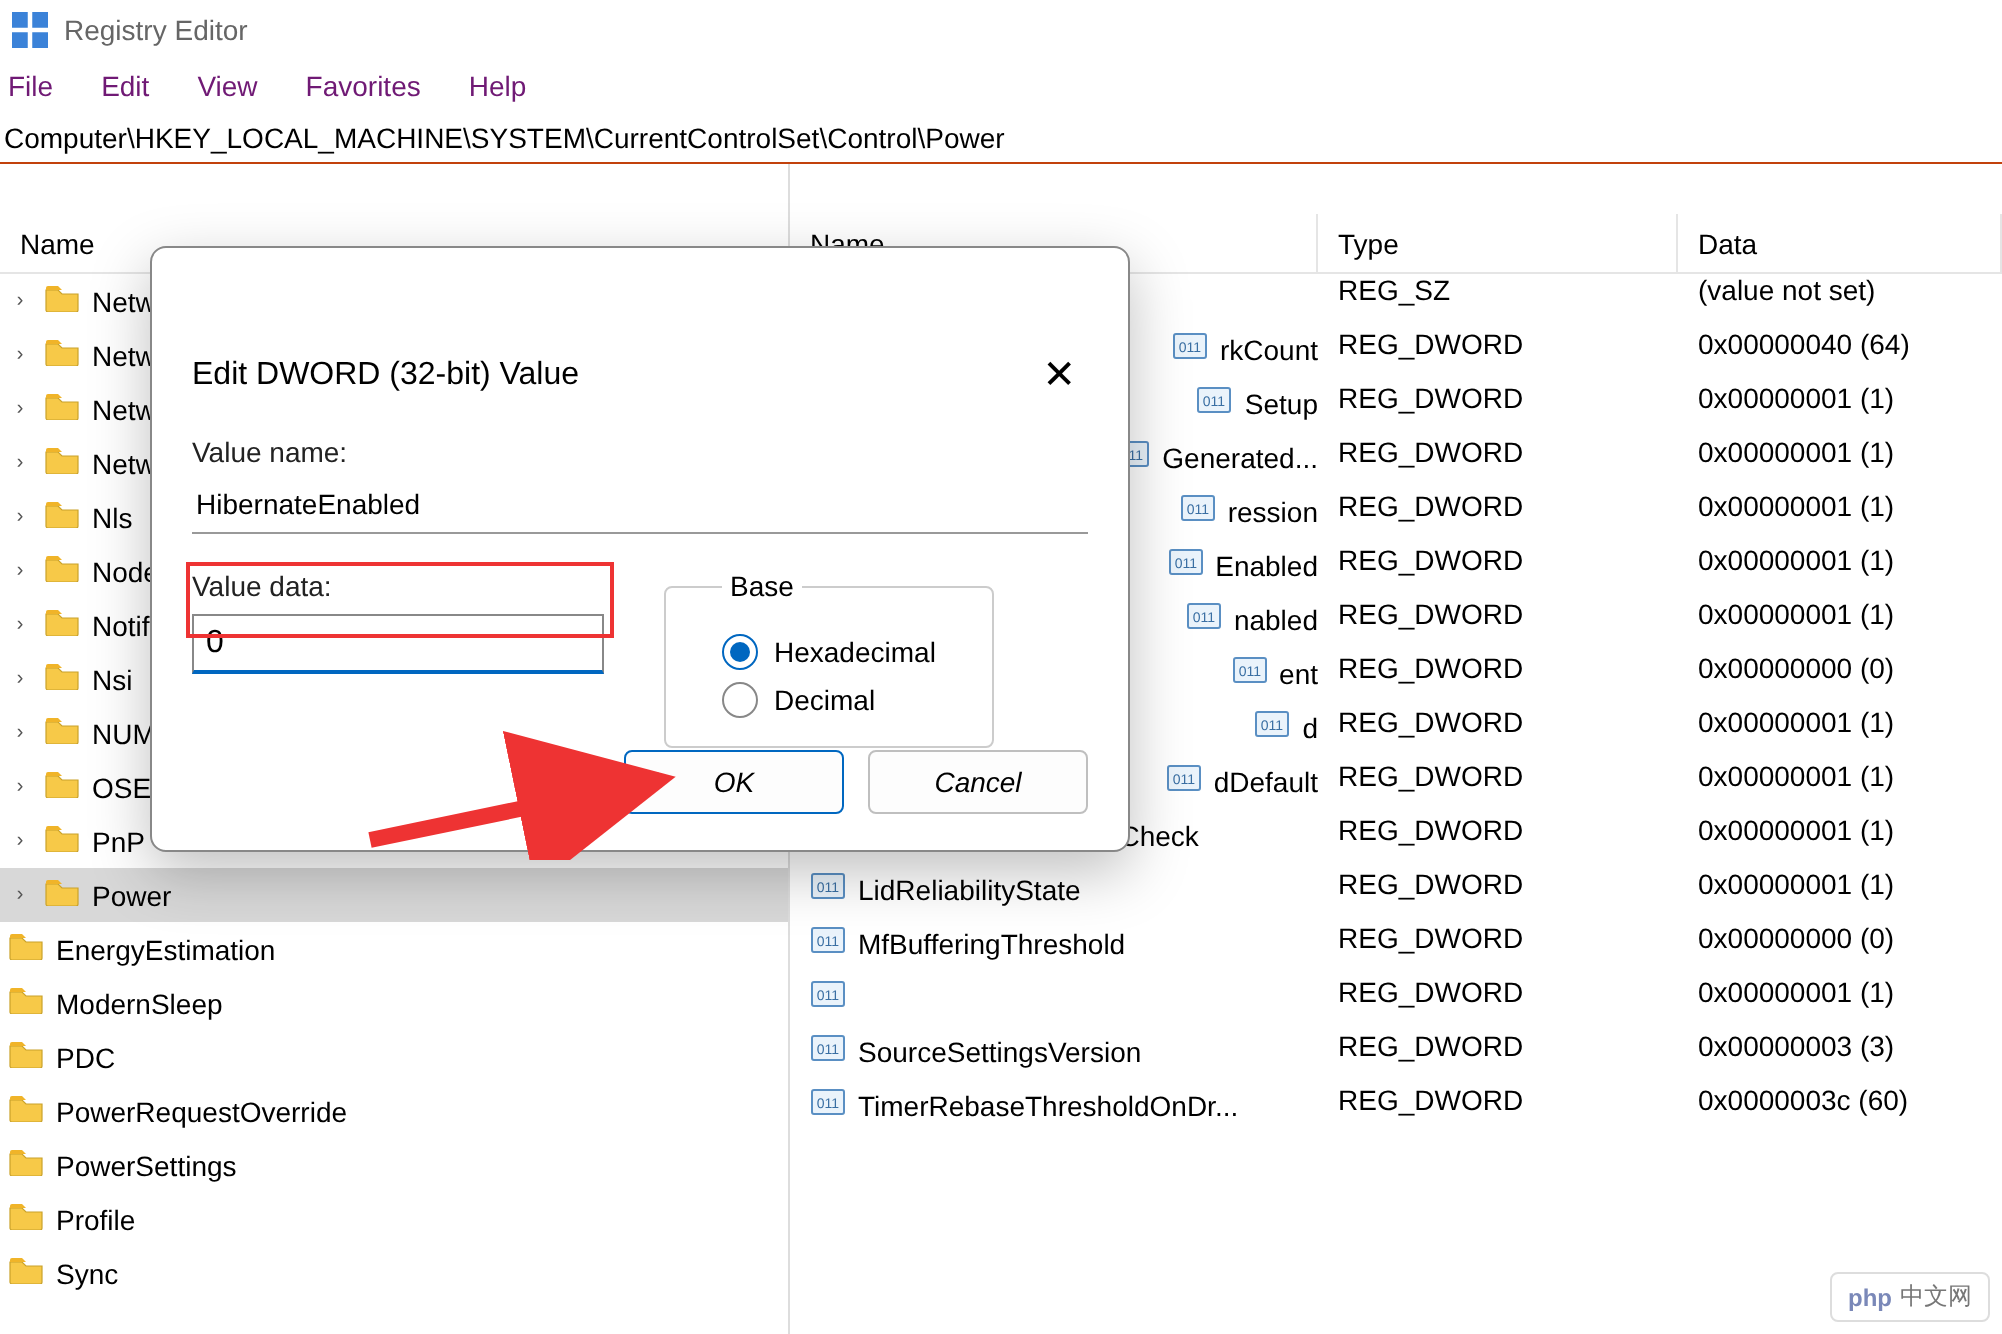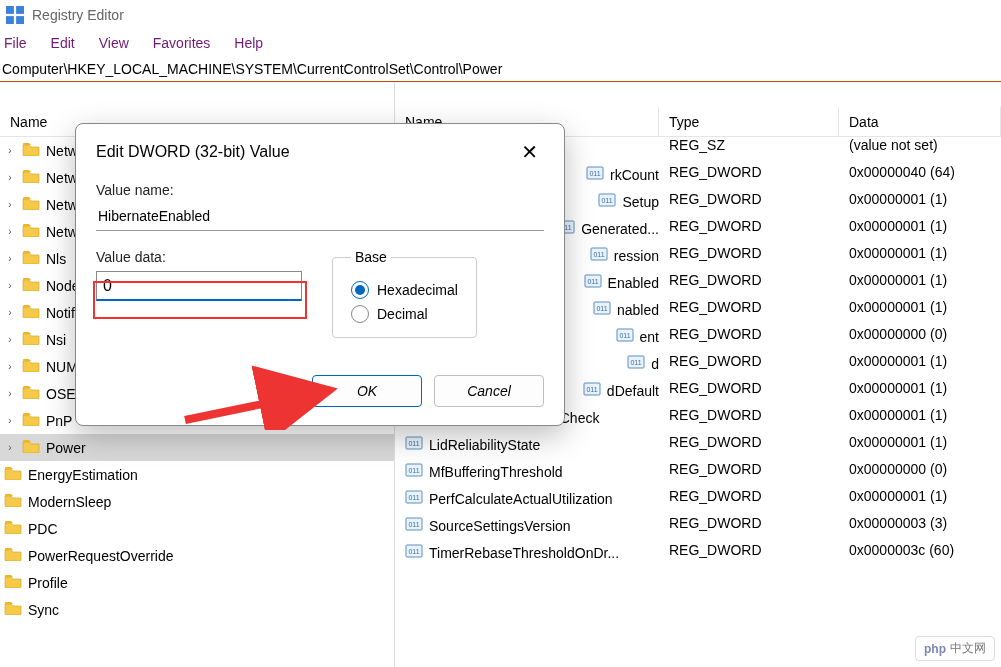--- a/index.html
+++ b/index.html
@@ -45,33 +45,33 @@
     .cell-type { flex: 0 0 180px; }
     .cell-data { flex: 1; }
     .val-icon { width: 18px; height: 18px; flex-shrink: 0; }
 
     
     .dialog {
       position: absolute; left: 75px; top: 123px; width: 490px; height: 303px;
       background: #fff; border: 1px solid #888; border-radius: 8px;
       box-shadow: 0 10px 30px rgba(0,0,0,0.25); padding: 16px 20px;
     }
-    .dialog-title-row { display: flex; justify-content: space-between; align-items: center; margin-bottom: 18px; }
+    .dialog-title-row { display: flex; justify-content: space-between; align-items: center; margin-bottom: 18px; margin-top: 36px; }
     .dialog-title { font-size: 16px; font-weight: 400; }
     .close-btn { font-size: 20px; line-height: 1; cursor: default; padding: 2px 6px; }
     .field-label { color: #222; margin-bottom: 6px; }
     .value-name-display { border-bottom: 1px solid #999; padding: 4px 2px 6px; margin-bottom: 18px; }
     .form-row { display: flex; gap: 26px; }
     .value-data-block { flex: 0 0 210px; }
     .value-data-input {
       width: 206px; height: 30px; border: 1px solid #888; padding: 2px 6px; font-size: 16px;
       outline: none; border-bottom: 2px solid #0067c0;
     }
     .value-data-highlight { position: absolute; border: 2px solid #e33; pointer-events: none; }
-    .base-block fieldset { border: 1px solid #ccc; border-radius: 4px; padding: 10px 18px 14px; }
+    .base-block fieldset { border: 1px solid #ccc; border-radius: 4px; padding: 10px 28px 14px; }
     .base-block legend { padding: 0 4px; }
     .radio-row { display: flex; align-items: center; gap: 8px; margin-top: 6px; }
     .radio-dot { width: 18px; height: 18px; border-radius: 50%; border: 1px solid #888; position: relative; }
     .radio-dot.checked { border-color: #0067c0; }
     .radio-dot.checked::after { content:""; position:absolute; inset:3px; background:#0067c0; border-radius:50%; }
     .dialog-buttons { position: absolute; right: 20px; bottom: 18px; display: flex; gap: 12px; }
     .dlg-btn { width: 110px; height: 32px; border: 1px solid #bfbfbf; background: #fdfdfd; border-radius: 4px; display: flex; align-items: center; justify-content: center; cursor: default; font-style: italic; }
     .dlg-btn.primary { border-color: #0067c0; }
 
     
@@ -234,20 +234,27 @@
               <path d="M1 3 h6 l2 2 h8 v8 a1 1 0 0 1 -1 1 H2 a1 1 0 0 1 -1 -1 Z" fill="#f7c948" stroke="#caa22a" stroke-width="0.6"></path>
               <path d="M1 3 v-1 a1 1 0 0 1 1 -1 h5 l2 2" fill="#f0b429"></path>
             </svg></span>
           <span>PowerRequestOverride</span>
         </div>
         <div class="tree-row child">
           <span><svg class="folder-icon" viewBox="0 0 18 14">
               <path d="M1 3 h6 l2 2 h8 v8 a1 1 0 0 1 -1 1 H2 a1 1 0 0 1 -1 -1 Z" fill="#f7c948" stroke="#caa22a" stroke-width="0.6"></path>
               <path d="M1 3 v-1 a1 1 0 0 1 1 -1 h5 l2 2" fill="#f0b429"></path>
             </svg></span>
+          <span>PowerSettings</span>
+        </div>
+        <div class="tree-row child">
+          <span><svg class="folder-icon" viewBox="0 0 18 14">
+              <path d="M1 3 h6 l2 2 h8 v8 a1 1 0 0 1 -1 1 H2 a1 1 0 0 1 -1 -1 Z" fill="#f7c948" stroke="#caa22a" stroke-width="0.6"></path>
+              <path d="M1 3 v-1 a1 1 0 0 1 1 -1 h5 l2 2" fill="#f0b429"></path>
+            </svg></span>
           <span>Profile</span>
         </div>
         <div class="tree-row child">
           <span><svg class="folder-icon" viewBox="0 0 18 14">
               <path d="M1 3 h6 l2 2 h8 v8 a1 1 0 0 1 -1 1 H2 a1 1 0 0 1 -1 -1 Z" fill="#f7c948" stroke="#caa22a" stroke-width="0.6"></path>
               <path d="M1 3 v-1 a1 1 0 0 1 1 -1 h5 l2 2" fill="#f0b429"></path>
             </svg></span>
           <span>Sync</span>
         </div>
       </div>
@@ -401,21 +408,20 @@
           </div>
           <div class="cell cell-type">REG_DWORD</div>
           <div class="cell cell-data">0x00000000 (0)</div>
         </div>
         <div class="list-row">
           <div class="cell cell-name" style="">
             <span><svg class="val-icon" viewBox="0 0 18 18">
                 <rect x="1" y="3" width="16" height="12" rx="1" fill="#eaf3fb" stroke="#5a8fc3"></rect>
                 <text x="9" y="12" font-size="7" text-anchor="middle" fill="#3a6fa3" font-family="monospace">011</text>
               </svg></span>
-            <span>PerfCalculateActualUtilization</span>
           </div>
           <div class="cell cell-type">REG_DWORD</div>
           <div class="cell cell-data">0x00000001 (1)</div>
         </div>
         <div class="list-row">
           <div class="cell cell-name" style="">
             <span><svg class="val-icon" viewBox="0 0 18 18">
                 <rect x="1" y="3" width="16" height="12" rx="1" fill="#eaf3fb" stroke="#5a8fc3"></rect>
                 <text x="9" y="12" font-size="7" text-anchor="middle" fill="#3a6fa3" font-family="monospace">011</text>
               </svg></span>

